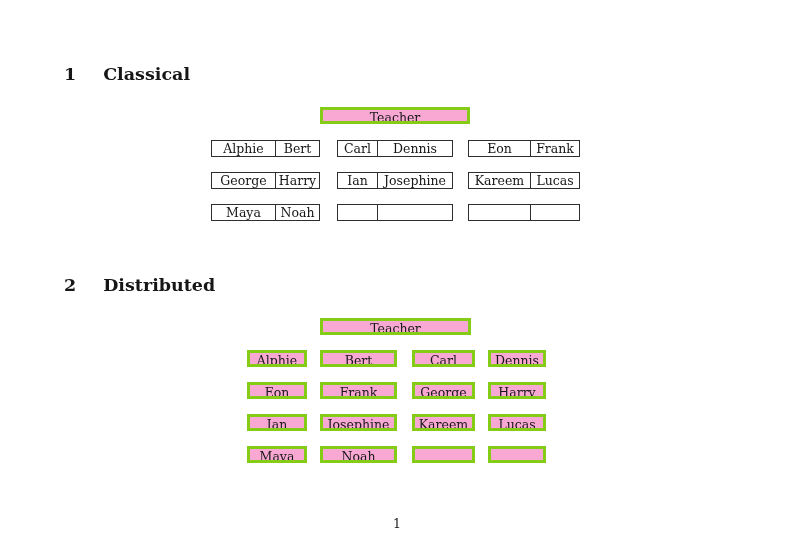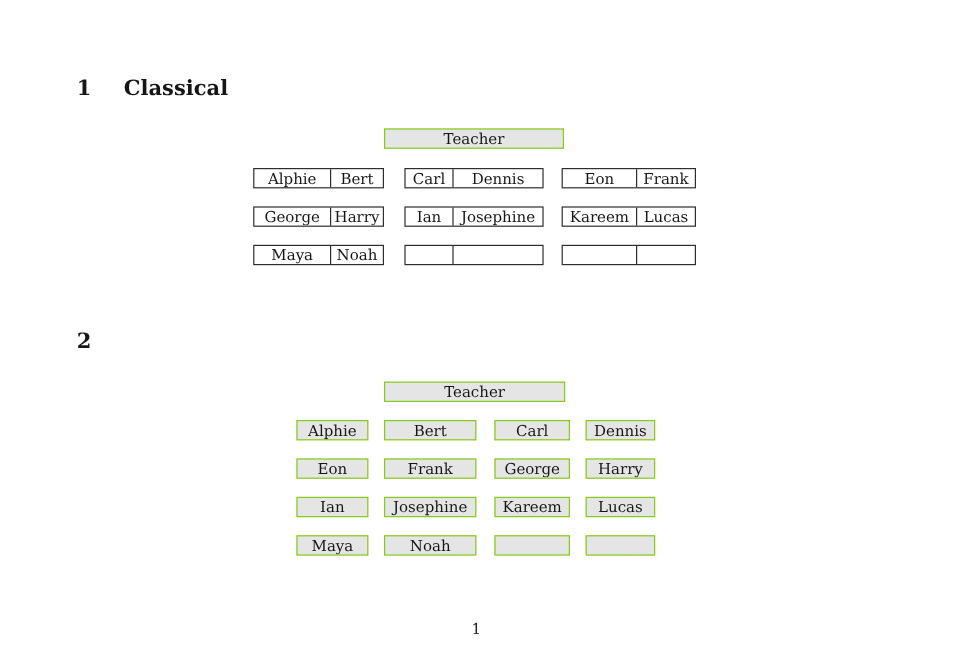--- a/index.html
+++ b/index.html
@@ -22,27 +22,27 @@
     font-weight: bold;
     font-size: 17.5px;
     line-height: 20px;
     color: #161616;
     white-space: nowrap;
   }
   .hnum { margin-right: 27px; }
   .box {
     position: absolute;
     box-sizing: border-box;
-    border: 1px solid #84cc16;
+    border: 3px solid #84cc16;
     height: 17px;
     font-size: 12.5px;
     line-height: 15px;
     text-align: center;
     color: #161616;
-    background: #e5e5e5;
+    background: #f9a8d4;
     overflow: hidden;
     white-space: nowrap;
   }
   .desk {
     position: absolute;
     box-sizing: border-box;
     border: 1px solid #2e2e2e;
     height: 17px;
     display: flex;
     background: #ffffff;
@@ -113,20 +113,21 @@
     <span class="cell cl" style="width:40px"></span>
     <span class="cell cr"></span>
   </div>
   <div class="desk" style="left:468px;top:204px;width:112px">
     <span class="cell cl" style="width:62px"></span>
     <span class="cell cr"></span>
   </div>
 
   <div class="heading" style="left:64px;top:275px">
     <span class="hnum">2</span>
+    <span class="htitle">Distributed</span>
   </div>
 
   <div class="box" style="left:320px;top:318px;width:151px">Teacher</div>
 
   <div class="box" style="left:247px;top:350px;width:60px">Alphie</div>
   <div class="box" style="left:320px;top:350px;width:77px">Bert</div>
   <div class="box" style="left:412px;top:350px;width:63px">Carl</div>
   <div class="box" style="left:488px;top:350px;width:58px">Dennis</div>
 
   <div class="box" style="left:247px;top:382px;width:60px">Eon</div>

